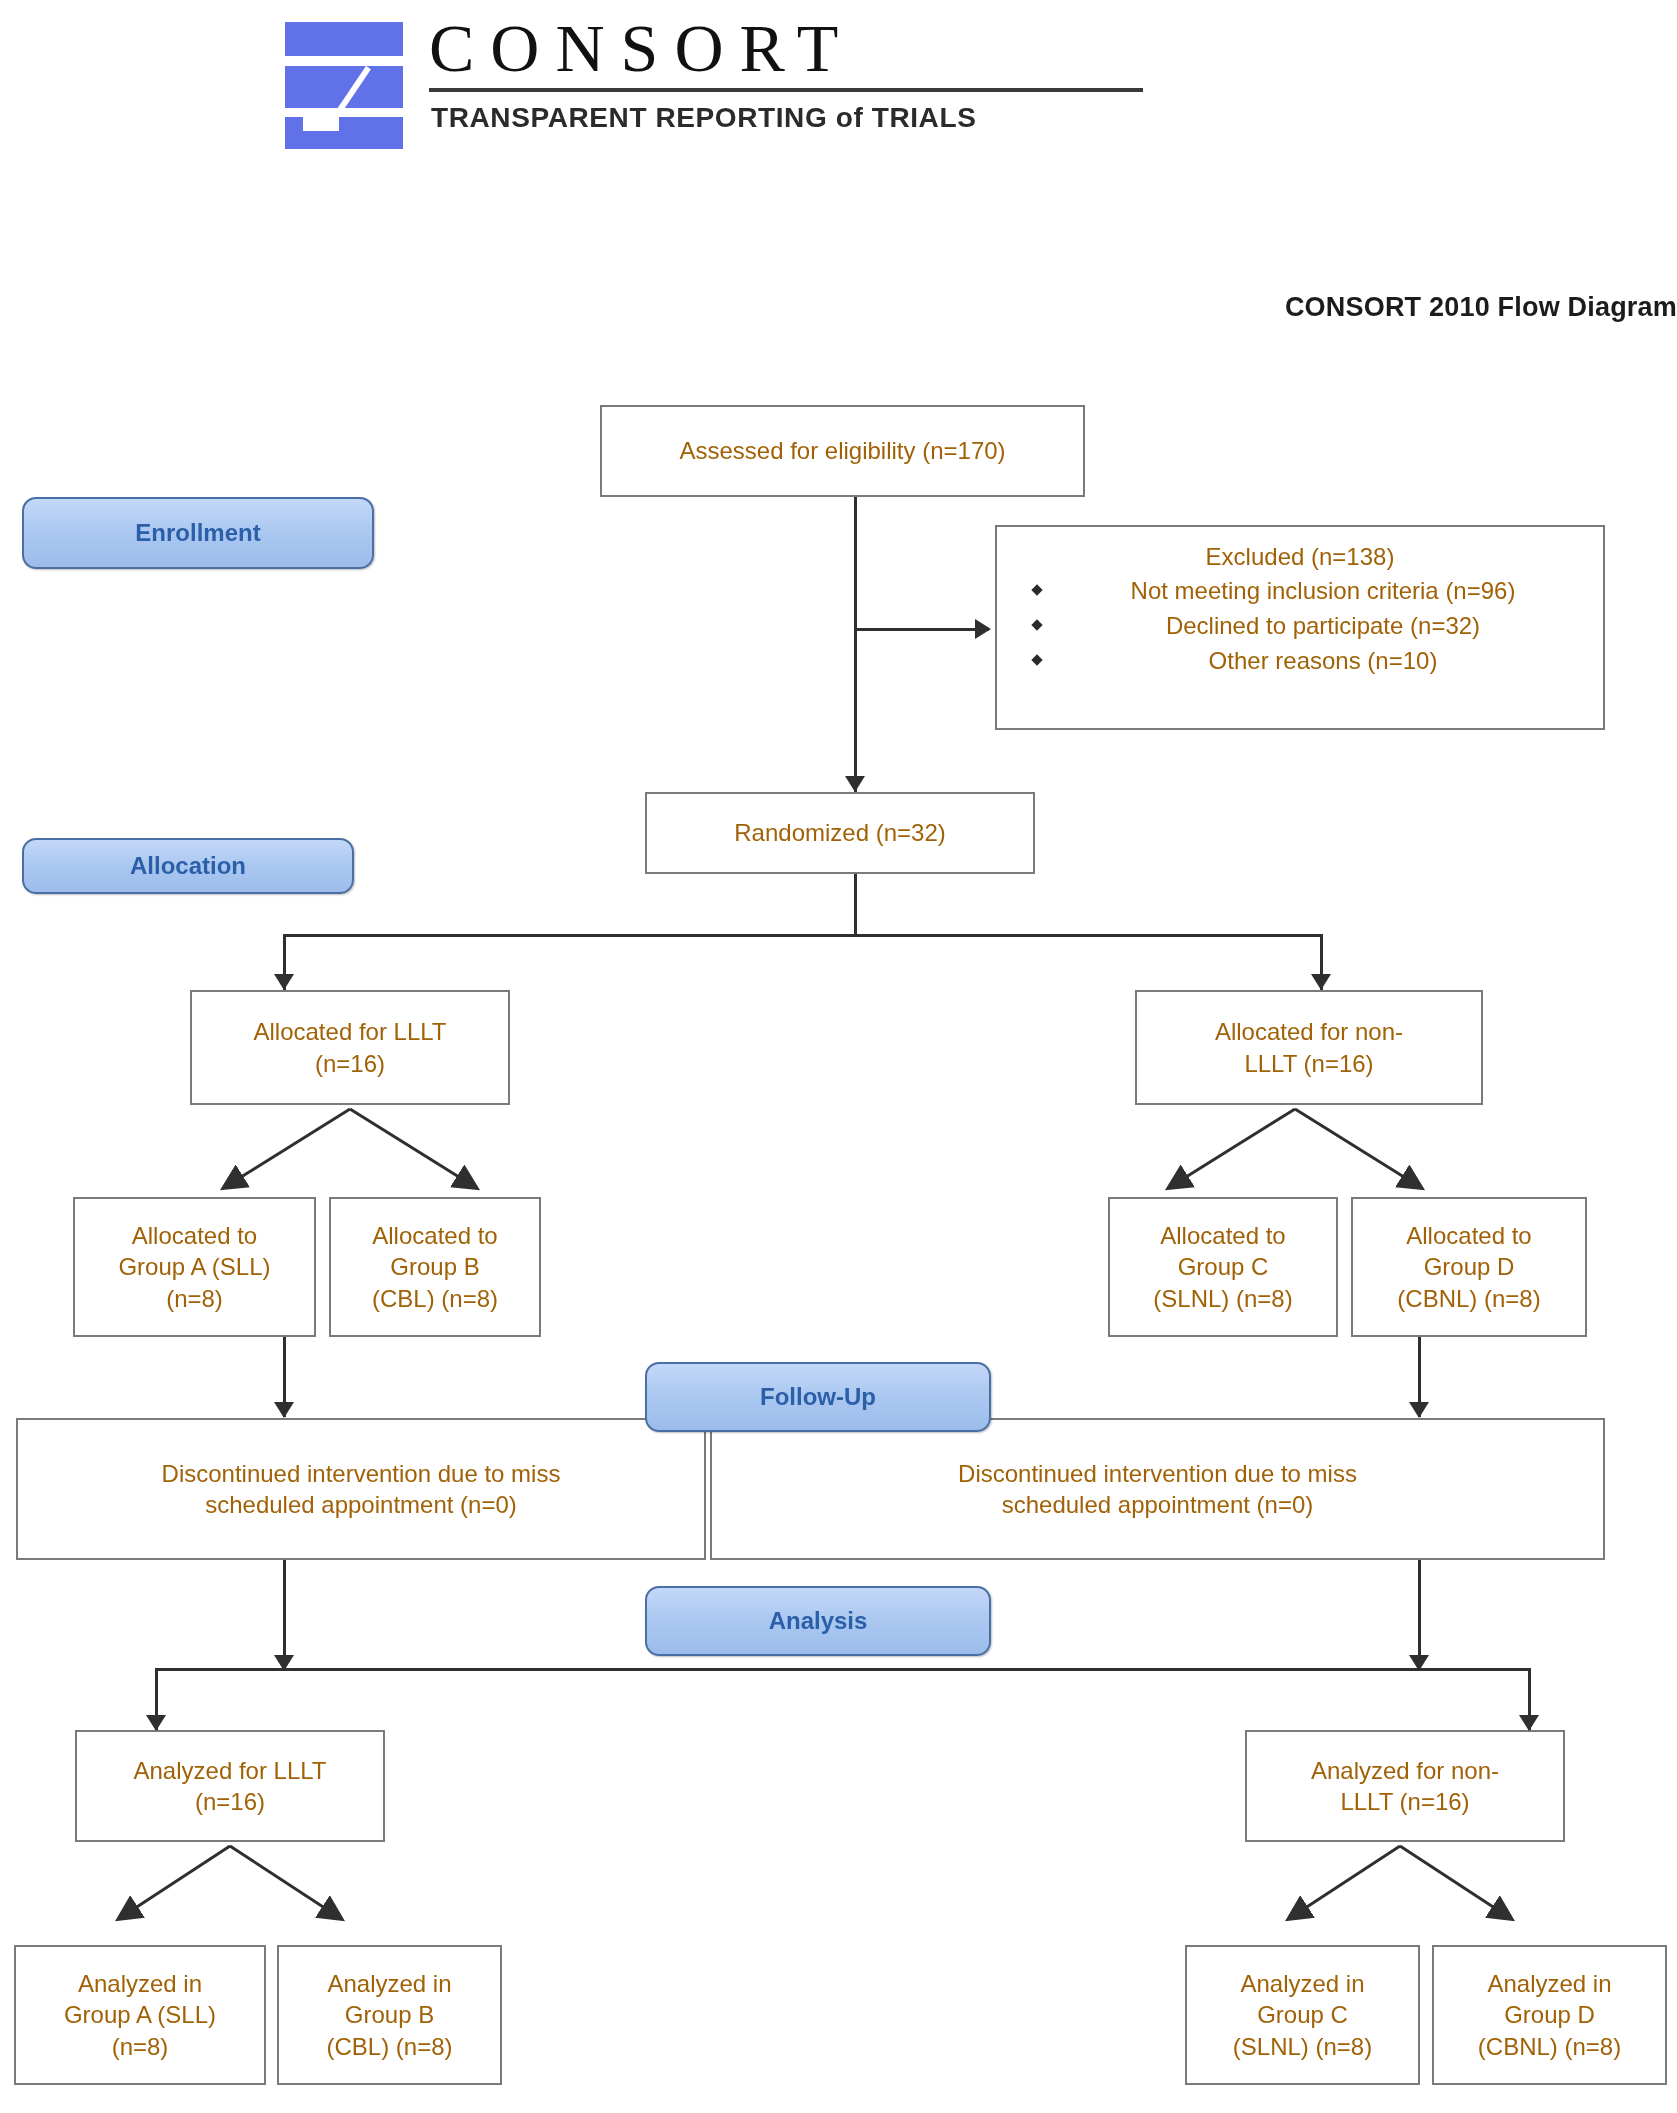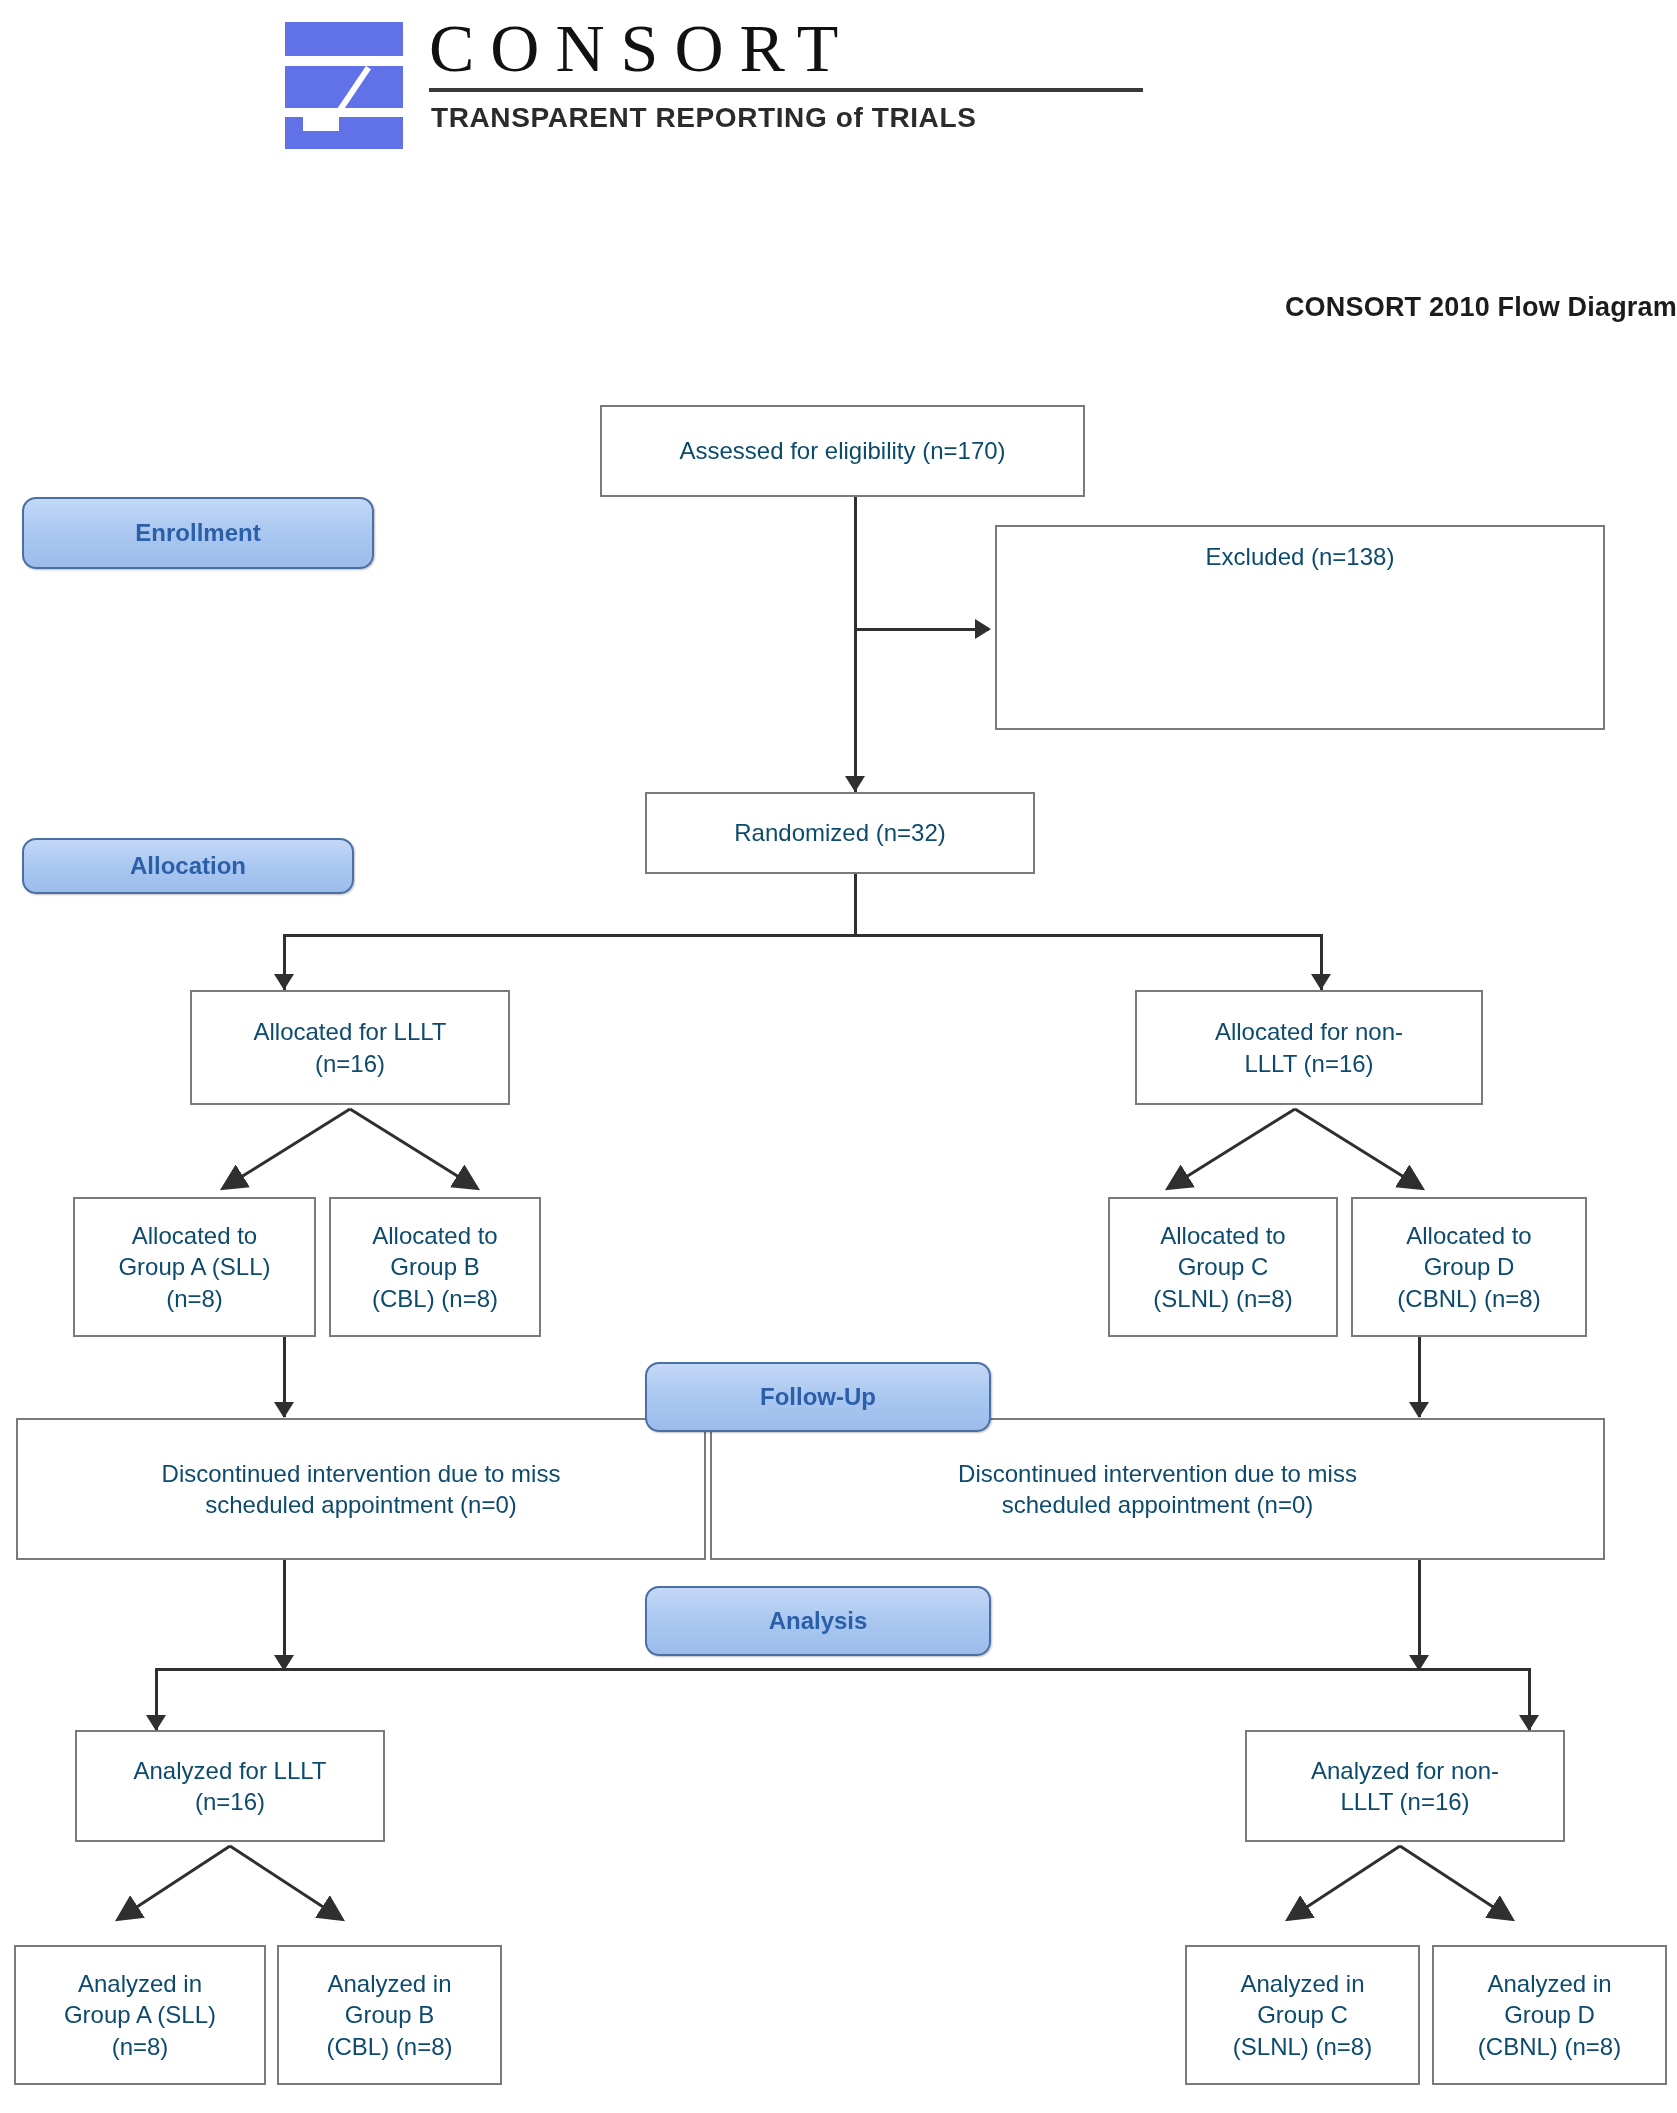--- a/index.html
+++ b/index.html
@@ -129,21 +129,21 @@
     color: #1c1c1c;
     letter-spacing: 0.2px;
   }
 
   
   .node {
     position: absolute;
     box-sizing: border-box;
     border: 2px solid #7a7a7a;
     background: #ffffff;
-    color: #0c4a6e;
+    color: #a16207;
     font-size: 24px;
     line-height: 1.30;
     display: flex;
     align-items: center;
     justify-content: center;
     text-align: center;
     padding: 6px 10px;
   }
   .node .lines { width: 100%; }
 
@@ -273,20 +273,34 @@
 
   <div class="vline" style="left:854px; top:497px; height:295px;"></div>
   <div class="arrow-down" style="left:845px; top:776px;"></div>
 
   <div class="hline" style="left:854px; top:628px; width:135px;"></div>
   <div class="arrow-right" style="left:975px; top:619px;"></div>
 
   <div class="node leftalign" style="left:995px; top:525px; width:610px; height:205px;text-align:center;">
     <div class="lines">
       <div>Excluded (n=138)</div>
+      <ul class="bullet-list">
+        <li>
+          <span class="dia"></span>
+          <span>Not meeting inclusion criteria (n=96)</span>
+        </li>
+        <li>
+          <span class="dia"></span>
+          <span>Declined to participate (n=32)</span>
+        </li>
+        <li>
+          <span class="dia"></span>
+          <span>Other reasons (n=10)</span>
+        </li>
+      </ul>
     </div>
   </div>
 
   <div class="node" style="left:645px; top:792px; width:390px; height:82px;">
     <div class="lines">
       <div>Randomized (n=32)</div>
     </div>
   </div>
 
   <div class="vline" style="left:854px; top:874px; height:62px;"></div>

